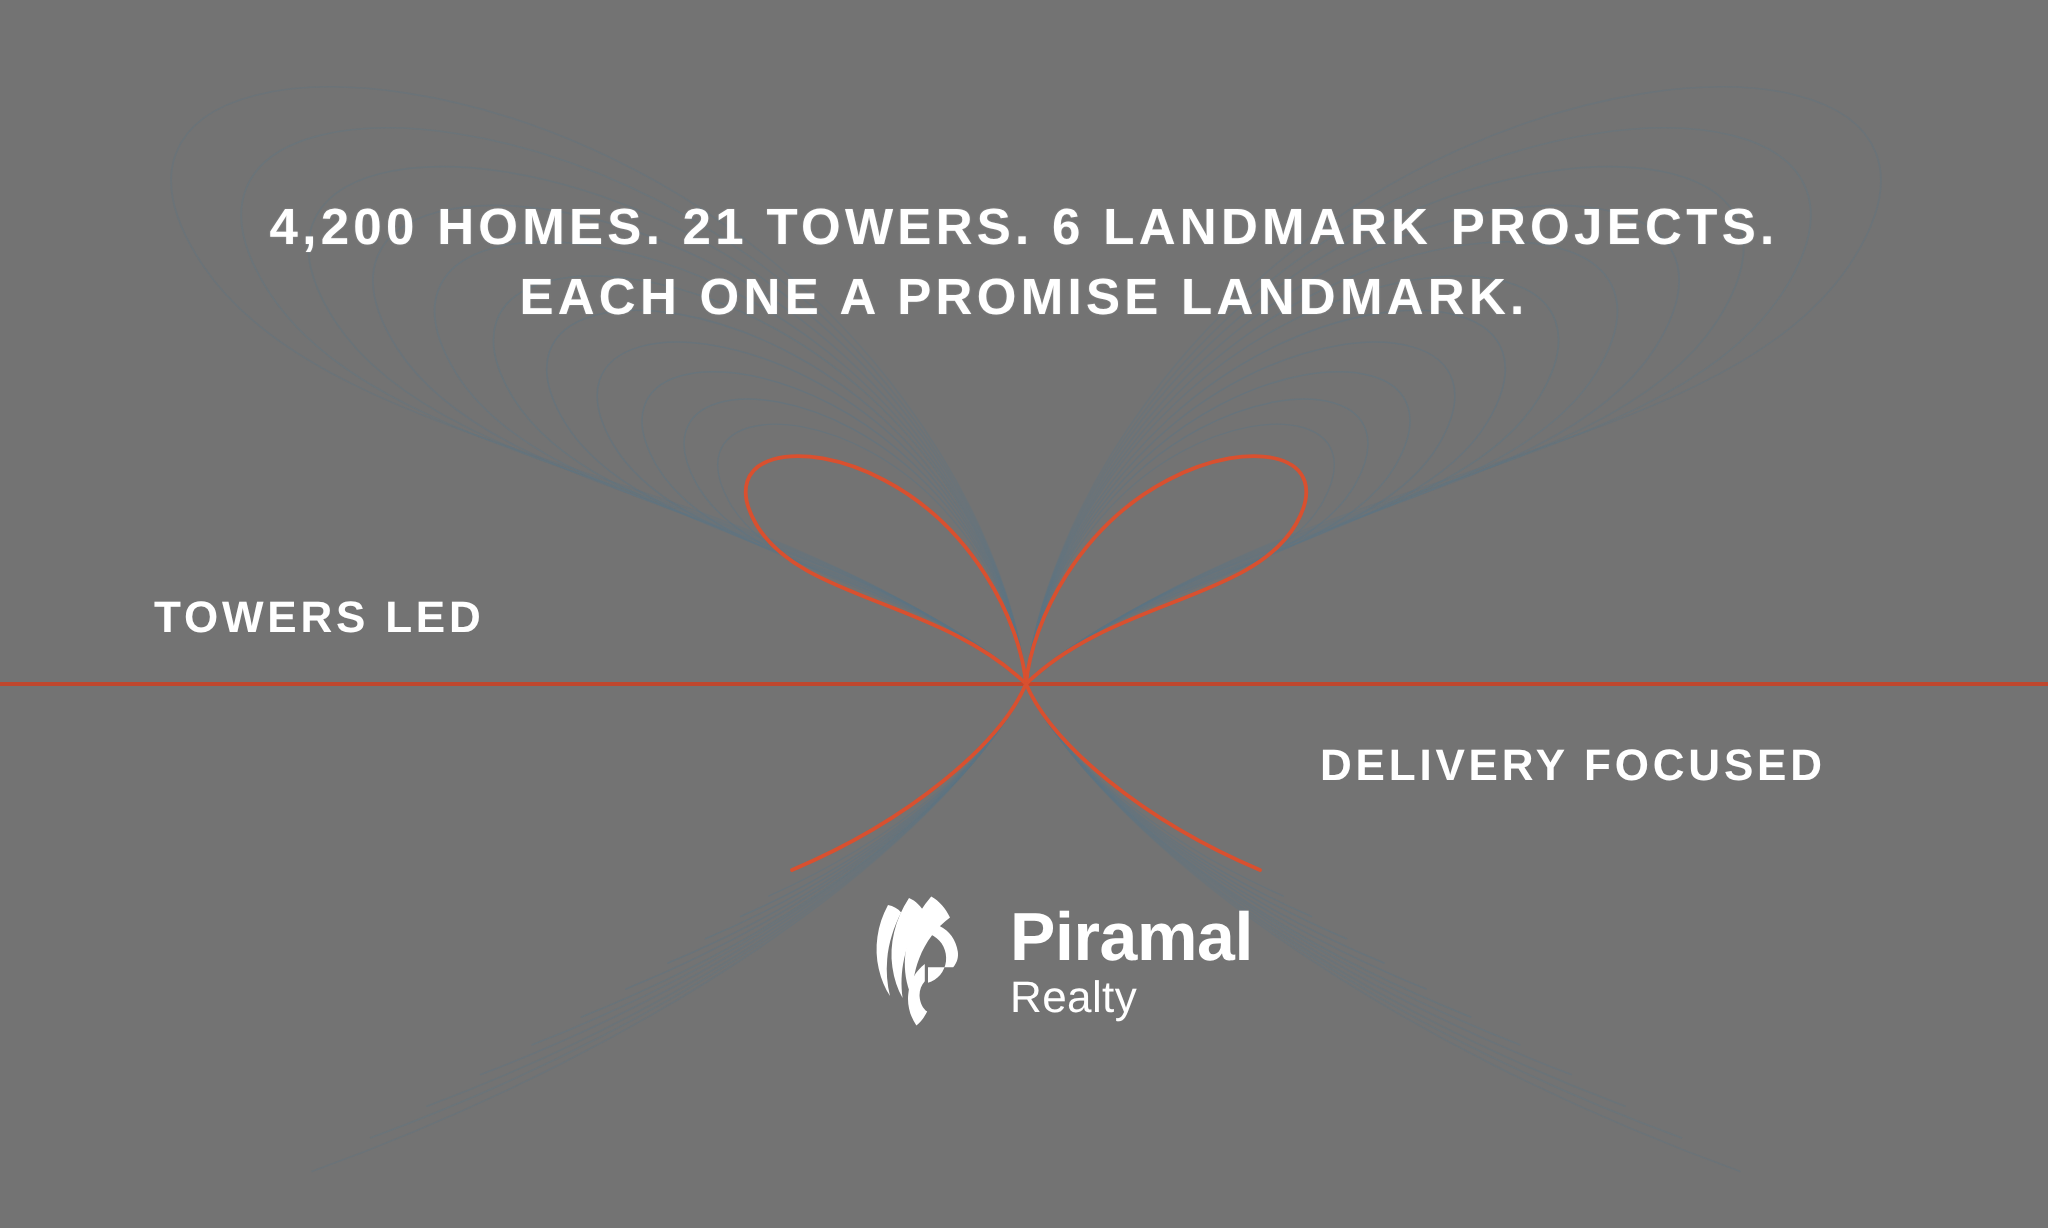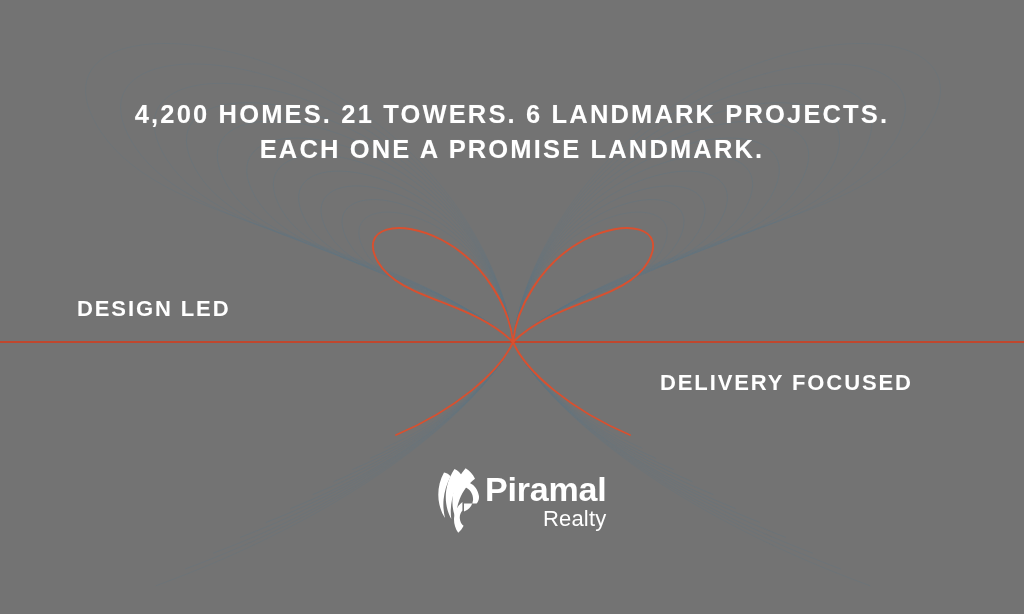--- a/index.html
+++ b/index.html
@@ -47,24 +47,24 @@
     letter-spacing: 1.9px;
     z-index: 5;
     white-space: nowrap;
   }
   #design-led { left: 77px; top: 296px; }
   #delivery-focused { left: 660px; top: 370px; }
 
   .logo-lockup {
     position: absolute;
     left: 432px;
-    top: 466px;
+    top: 446px;
     display: flex;
     align-items: center;
-    gap: 1px;
+    gap: 21px;
     z-index: 6;
   }
   .logo-mark { width: 52px; height: 70px; display: block; }
   .logo-words {
     display: flex;
     flex-direction: column;
     justify-content: center;
     line-height: 1;
   }
   .logo-primary {
@@ -72,21 +72,20 @@
     font-size: 34px;
     font-weight: 700;
     letter-spacing: -0.2px;
   }
   .logo-secondary {
     color: #ffffff;
     font-size: 22px;
     font-weight: 400;
     letter-spacing: 0.2px;
     margin-top: 2px;
-    text-align: right;
   }
 </style>
 </head>
 <body>
 
 <div id="stage">
 
   <svg id="art" viewBox="0 0 1024 614" preserveAspectRatio="none" aria-hidden="true">
     <defs>
       <g id="bowUnit">
@@ -138,21 +137,21 @@
     <g fill="none" stroke="#d9502f" stroke-width="1.9" stroke-linecap="round">
       <use href="#bowUnit"></use>
     </g>
   </svg>
 
   <div class="headline">
     <span>4,200 HOMES. 21 TOWERS. 6 LANDMARK PROJECTS.</span>
     <span class="l2">EACH ONE A PROMISE LANDMARK.</span>
   </div>
 
-  <div class="side-label" id="design-led">DESIGN LED</div>
+  <div class="side-label" id="design-led">TOWERS LED</div>
 
   <div class="side-label" id="delivery-focused">DELIVERY FOCUSED</div>
 
   <div class="logo-lockup">
     <svg class="logo-mark" viewBox="0 0 52 70" aria-hidden="true">
       <g fill="#ffffff">
         <path d="M12.0,6.5 C6.5,16.5 5.0,28.0 7.4,38.5 C8.6,43.8 10.6,48.4 13.0,52.0
                  C11.6,46.2 11.0,40.0 11.6,33.6 C12.3,25.6 14.8,17.6 18.6,10.2
                  C17.0,8.4 14.7,7.0 12.0,6.5 Z"></path>
         <path d="M22.5,3.0 C15.4,13.8 12.6,26.2 14.2,37.6 C15.0,43.4 16.8,48.6 19.3,53.0

